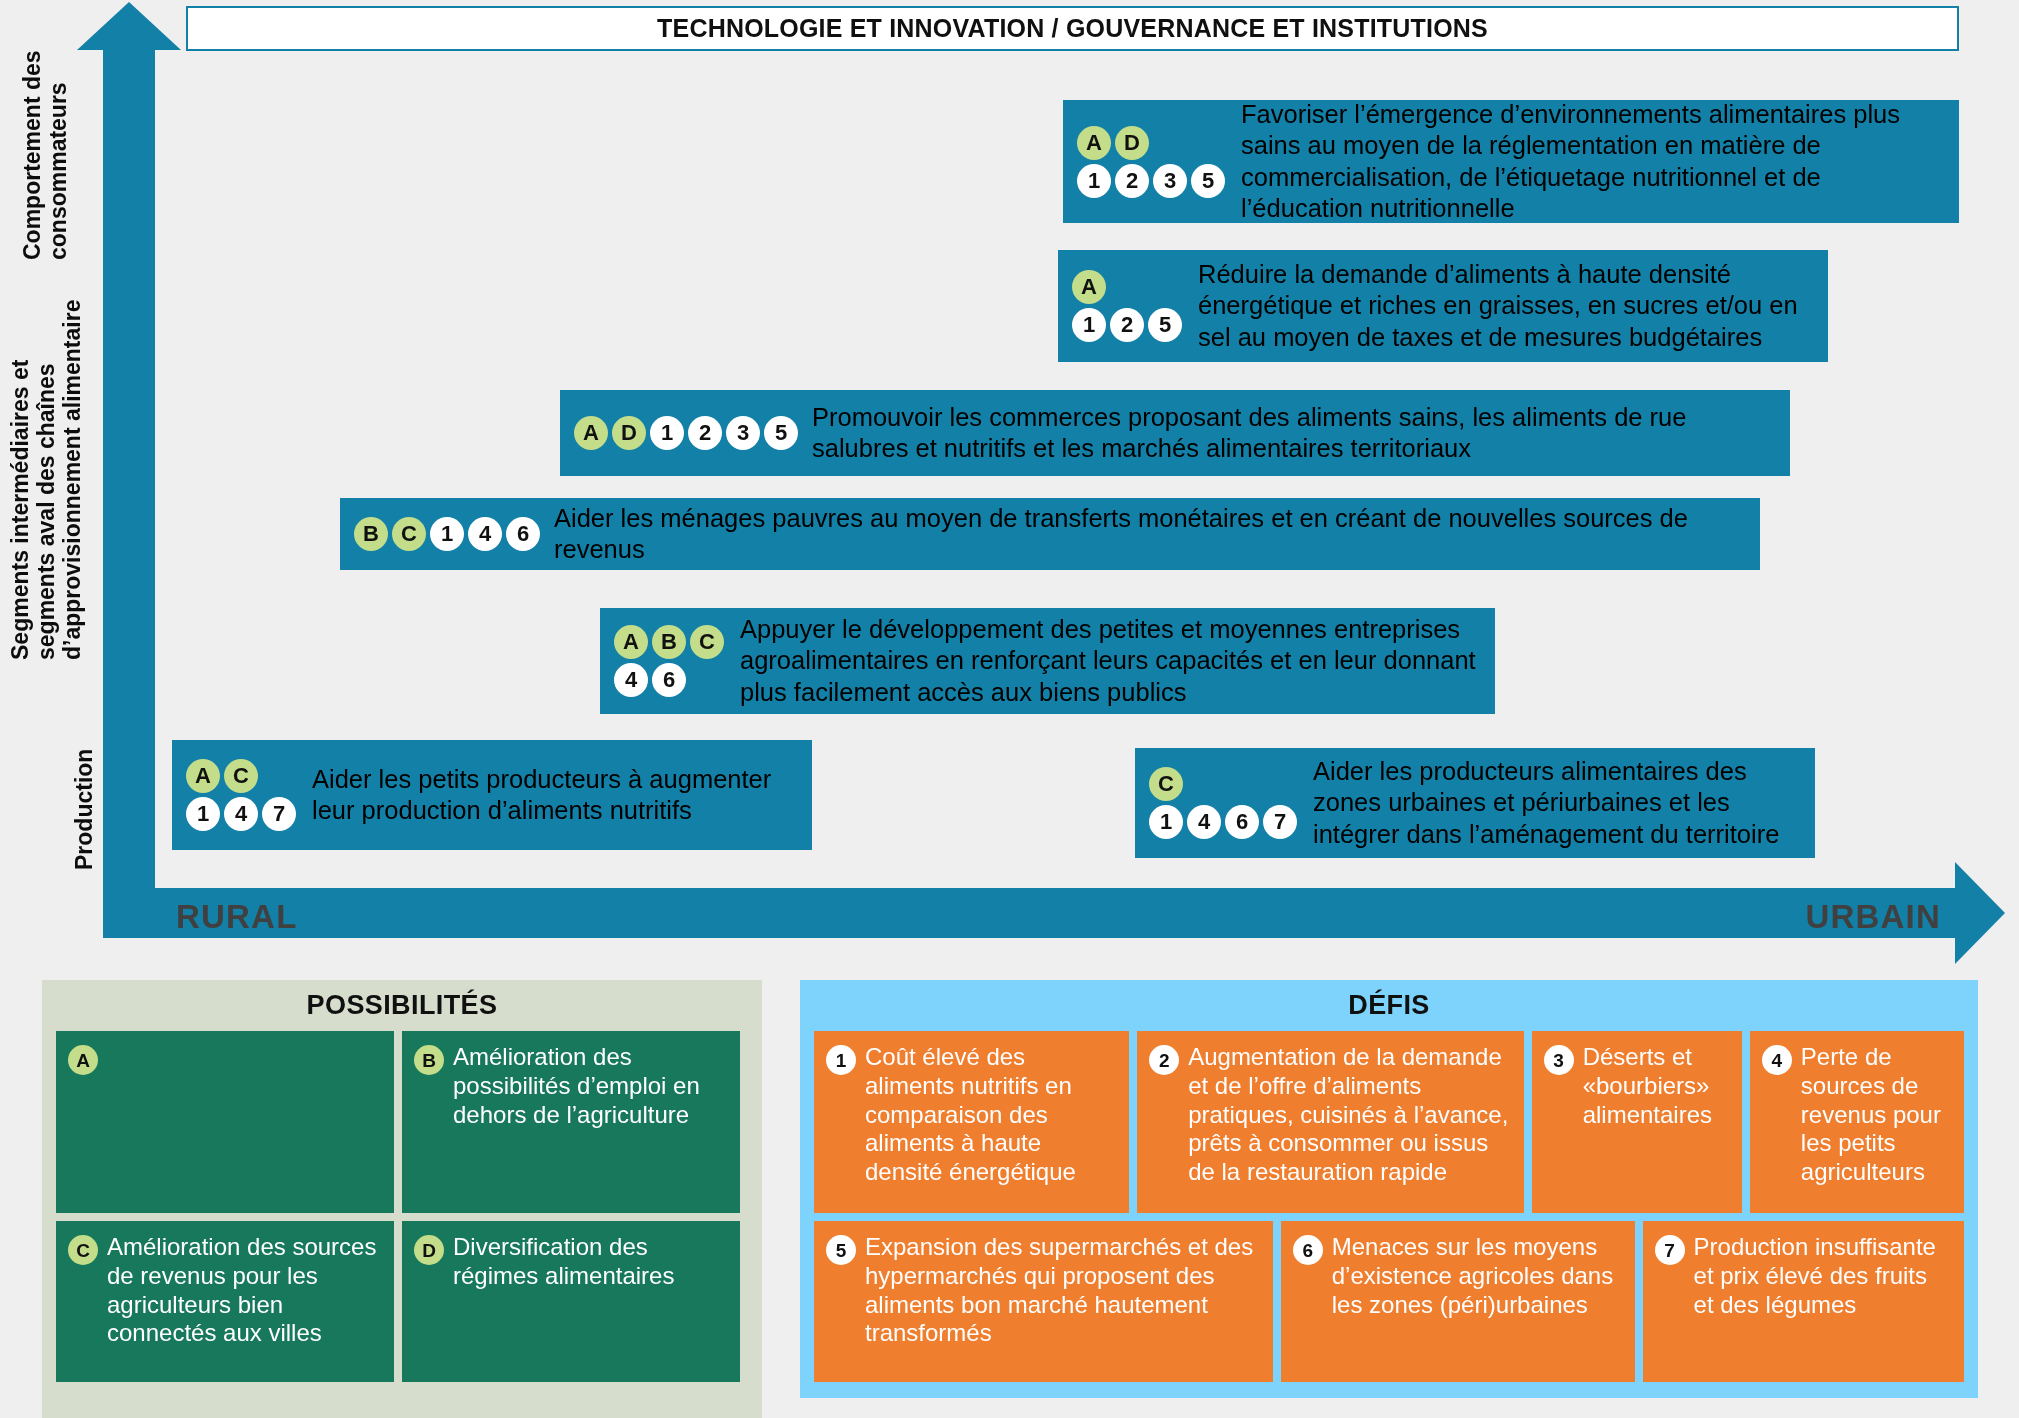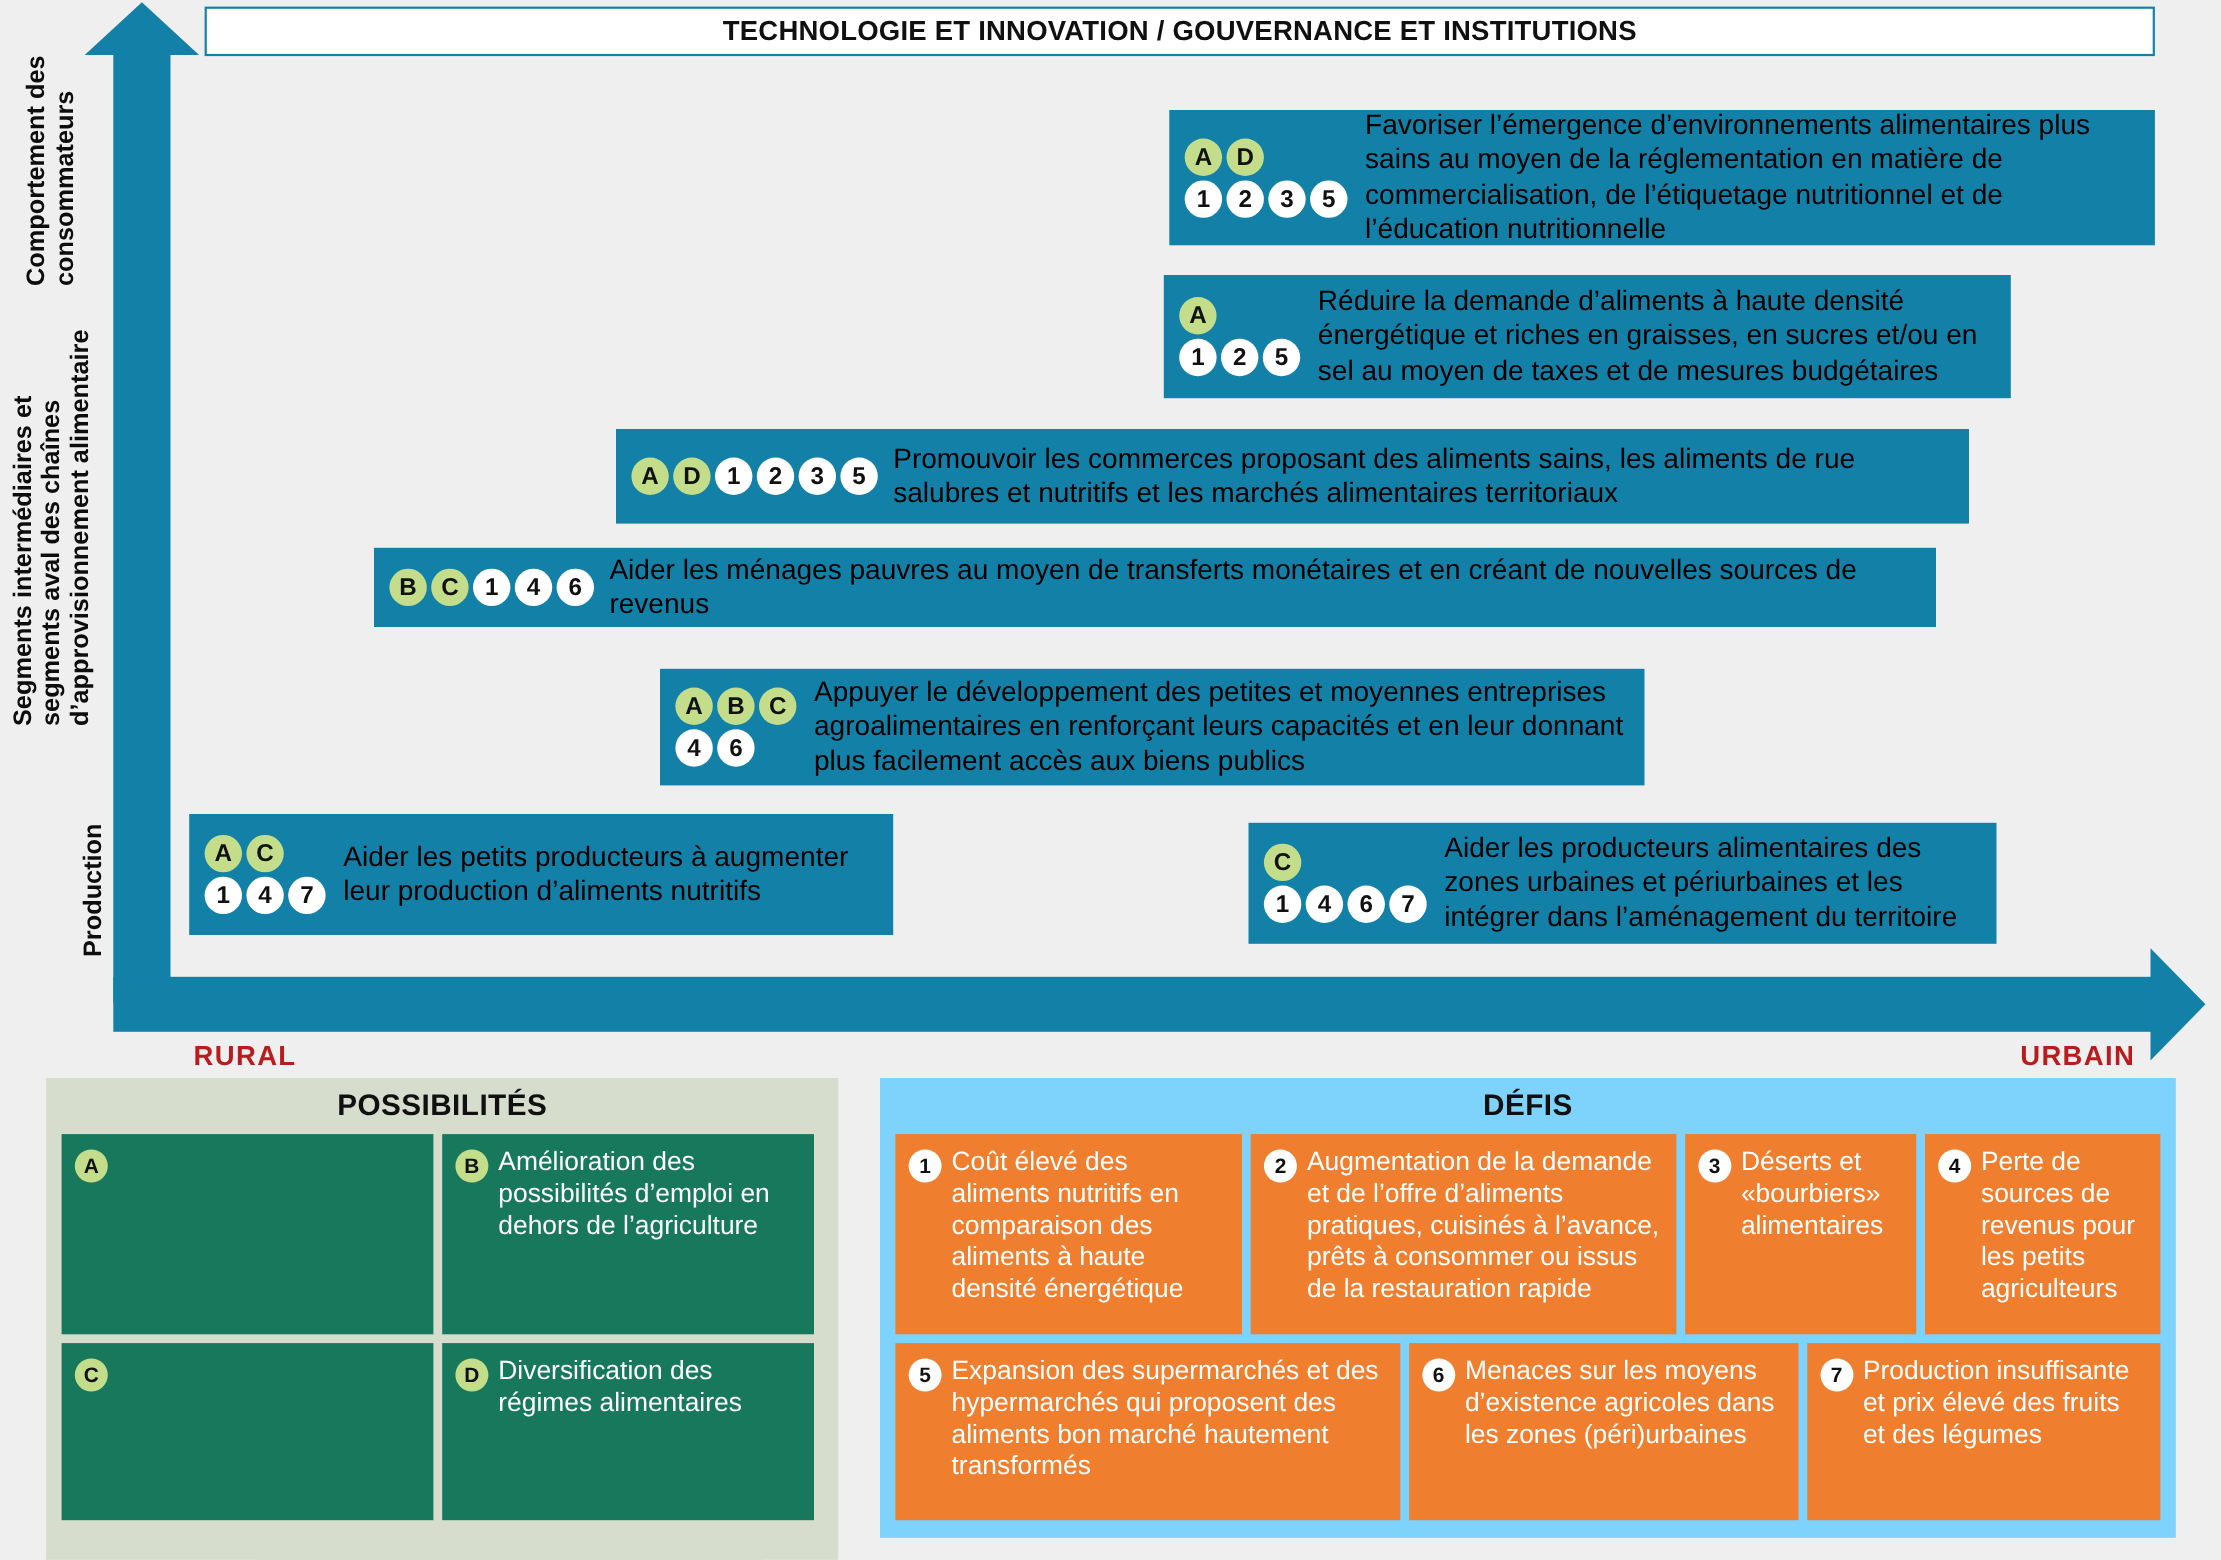--- a/index.html
+++ b/index.html
@@ -24,22 +24,22 @@
   .x-axis-shaft {
     position: absolute; left: 103px; top: 888px; width: 1855px; height: 50px;
     background: #1380a8;
   }
   .x-axis-head {
     position: absolute; left: 1955px; top: 862px; width: 0; height: 0;
     border-top: 51px solid transparent; border-bottom: 51px solid transparent;
     border-left: 50px solid #1380a8;
   }
   .axis-end-label {
-    position: absolute; top: 898px; color: #b91c1c;
-    font-size: 25px; font-weight: bold; letter-spacing: 1.2px; margin-top: 48px;
+    position: absolute; top: 898px; color: #404040;
+    font-size: 33px; font-weight: bold; letter-spacing: 1.2px;
   }
   .axis-end-label.rural { left: 176px; }
   .axis-end-label.urbain { right: 78px; }
 
   .y-label {
     position: absolute;
     transform-origin: 0 0;
     transform: rotate(-90deg);
     font-size: 23px; font-weight: bold; color: #0d0d0d;
     line-height: 1.12;
@@ -276,20 +276,21 @@
     <div class="legend-grid" id="opp-grid">
         <div class="legend-card green row1">
           <div class="chip">A</div>
         </div>
         <div class="legend-card green row1">
           <div class="chip">B</div>
           <div class="txt">Amélioration des possibilités d’emploi en dehors de l’agriculture</div>
         </div>
         <div class="legend-card green row2">
           <div class="chip">C</div>
+          <div class="txt">Amélioration des sources de revenus pour les agriculteurs bien connectés aux villes</div>
         </div>
         <div class="legend-card green row2">
           <div class="chip">D</div>
           <div class="txt">Diversification des régimes alimentaires</div>
         </div>
       </div>
   </div>
 
   <div class="legend-panel" id="panel-challenges">
     <div class="panel-title">DÉFIS</div>

